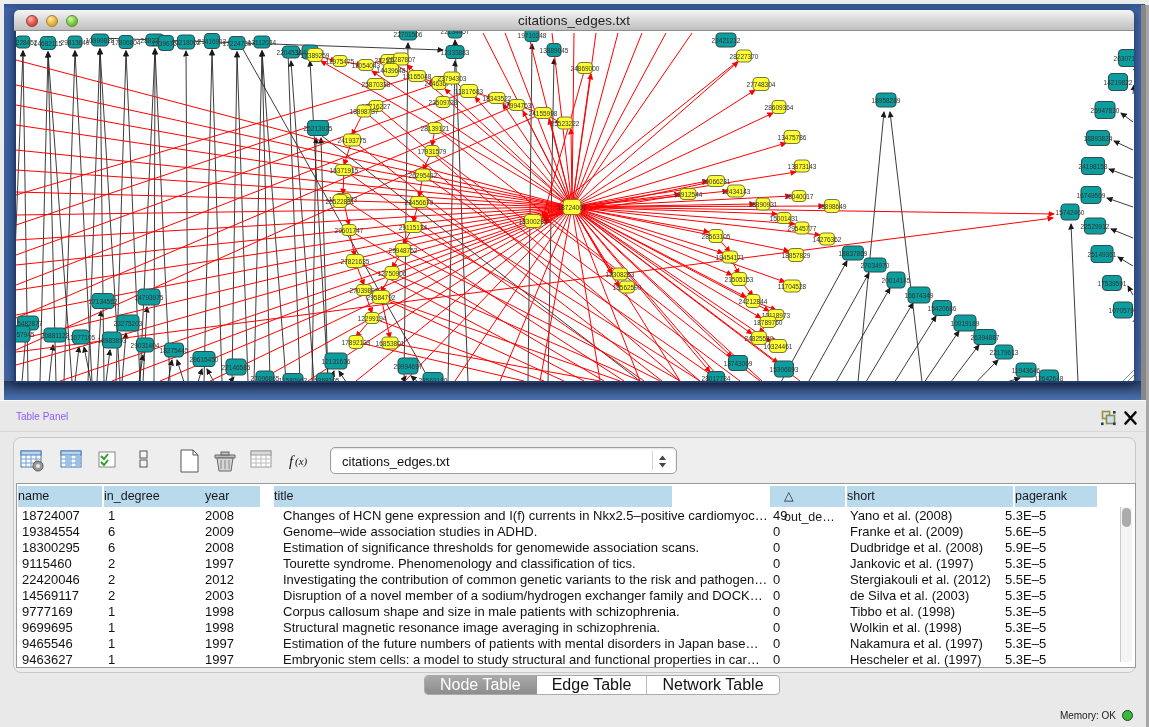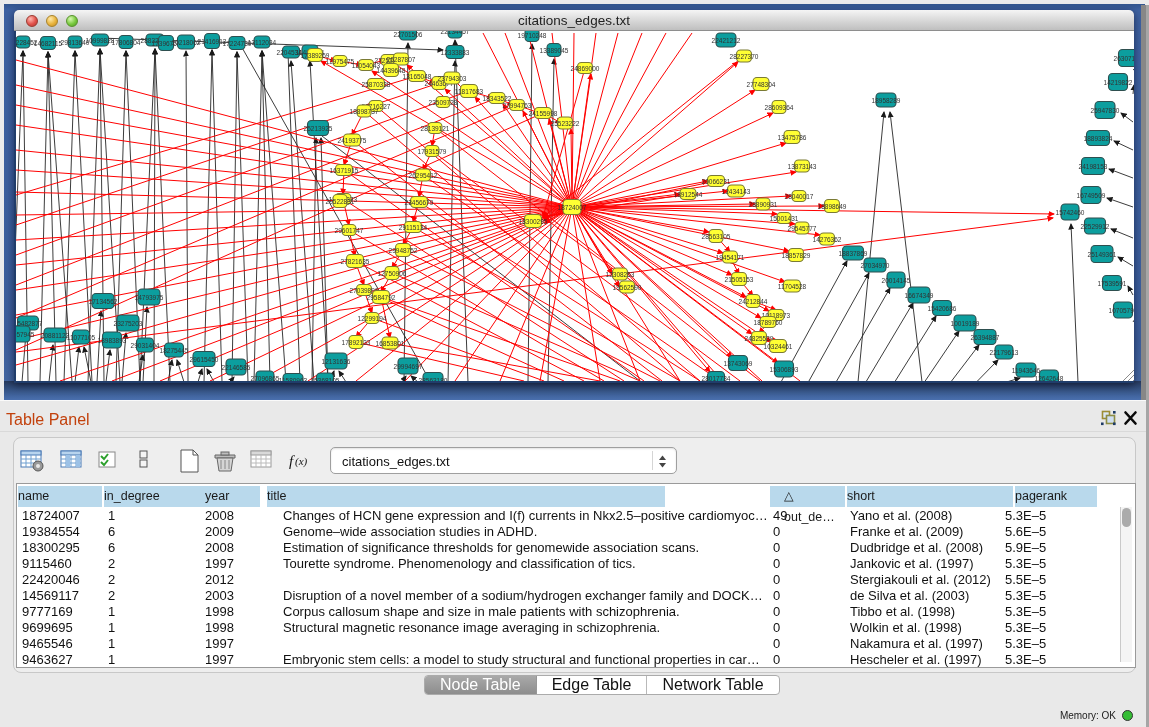--- a/index.html
+++ b/index.html
@@ -6,21 +6,21 @@
 .desk{position:absolute;left:4px;top:4px;width:1141px;height:396px;
       background:linear-gradient(#33568f,#3e62a2 6px,#3c5e9c 85%,#486aa3)}
 .win{position:absolute;left:14px;top:10px;width:1120px;height:373px;
      border-radius:5px 5px 0 0;box-shadow:0 2px 8px rgba(0,0,20,.55);background:#203d6b}
 .tbar{position:absolute;left:14px;top:10px;width:1120px;height:21px;border-radius:5px 5px 0 0;
       background:linear-gradient(#f5f5f5,#dcdcdc 45%,#bfbfbf);border-bottom:1px solid #8e8e8e;
       box-sizing:border-box}
 .tl{position:absolute;width:10px;height:10px;border-radius:50%;top:5px}
 .title{position:absolute;left:0;right:0;top:3px;text-align:center;font-size:13.5px;color:#222}
 .panelbg{position:absolute;left:0;top:400px;width:1149px;height:327px;background:#e9e9e9;border-top:1px solid #fafafa}
-.ptitle{position:absolute;left:6px;top:411px;font-size:16px;color:#c2410c}
+.ptitle{position:absolute;left:16px;top:411px;font-size:10px;color:#8b5cf6}
 .cont{position:absolute;left:13px;top:437px;width:1123px;height:236px;background:#eeeeee;
       border:1px solid #c8c8c8;border-radius:8px;box-sizing:border-box}
 .combo{position:absolute;left:330px;top:447px;width:347px;height:27px;background:#fff;
        border:1px solid #9f9f9f;border-radius:5px;box-sizing:border-box;
        box-shadow:inset 0 1px 2px rgba(0,0,0,.12)}
 .combo .t{position:absolute;left:11px;top:6px;font-size:13px;color:#111}
 .tablebox{position:absolute;left:16px;top:483px;width:1120px;height:185px;background:#fff;
           border:1px solid #9a9a9a;box-sizing:border-box}
 .th{position:absolute;top:486px;height:21px;background:#b9d9ec;font-size:12.5px;color:#1a1a1a;
     text-align:left;line-height:21px;border-right:2px solid #fff;box-sizing:border-box}
@@ -601,21 +601,21 @@
   <svg style="position:absolute;right:9px;top:7px" width="9" height="13" viewBox="0 0 9 13">
     <path d="M4.5 0.5 L8 5 L1 5 z" fill="#444"></path>
       <path d="M4.5 12.5 L8 8 L1 8 z" fill="#444"></path>
   </svg>
   <div style="position:absolute;right:23px;top:3px;bottom:3px;width:1px;background:#d5d5d5"></div>
 </div>
 <div class="tablebox"></div>
 <div class="th" style="left:18px;width:86px">name</div>
 <div class="th" style="left:104px;width:117px">in_degree</div>
 <div class="th" style="left:205px;width:57px">year</div>
-<div class="th" style="left:267px;width:400px">title</div>
+<div class="th" style="left:274px;width:400px">title</div>
 <div class="th" style="left:770px;width:77px;text-align:left;padding-left:14px">△ out_de…</div>
 <div class="th" style="left:847px;width:168px">short</div>
 <div class="th" style="left:1015px;width:82px;border-right:none">pagerank</div>
 <div class="tr" style="top:508px">
     <span class="c c0">18724007</span>
     <span class="c c1">1</span>
     <span class="c c2">2008</span>
     <span class="c c3">Changes of HCN gene expression and I(f) currents in Nkx2.5–positive cardiomyoc…</span>
     <span class="c c4">49</span>
     <span class="c c5">Yano et al. (2008)</span>
@@ -645,20 +645,21 @@
     <span class="c c2">1997</span>
     <span class="c c3">Tourette syndrome. Phenomenology and classification of tics.</span>
     <span class="c c4">0</span>
     <span class="c c5">Jankovic et al. (1997)</span>
     <span class="c c6">5.3E–5</span>
   </div>
 <div class="tr" style="top:572px">
     <span class="c c0">22420046</span>
     <span class="c c1">2</span>
     <span class="c c2">2012</span>
+    <span class="c c3">Investigating the contribution of common genetic variants to the risk and pathogen…</span>
     <span class="c c4">0</span>
     <span class="c c5">Stergiakouli et al. (2012)</span>
     <span class="c c6">5.5E–5</span>
   </div>
 <div class="tr" style="top:588px">
     <span class="c c0">14569117</span>
     <span class="c c1">2</span>
     <span class="c c2">2003</span>
     <span class="c c3">Disruption of a novel member of a sodium/hydrogen exchanger family and DOCK…</span>
     <span class="c c4">0</span>
@@ -680,20 +681,21 @@
     <span class="c c2">1998</span>
     <span class="c c3">Structural magnetic resonance image averaging in schizophrenia.</span>
     <span class="c c4">0</span>
     <span class="c c5">Wolkin et al. (1998)</span>
     <span class="c c6">5.3E–5</span>
   </div>
 <div class="tr" style="top:636px">
     <span class="c c0">9465546</span>
     <span class="c c1">1</span>
     <span class="c c2">1997</span>
+    <span class="c c3">Estimation of the future numbers of patients with mental disorders in Japan base…</span>
     <span class="c c4">0</span>
     <span class="c c5">Nakamura et al. (1997)</span>
     <span class="c c6">5.3E–5</span>
   </div>
 <div class="tr" style="top:652px">
     <span class="c c0">9463627</span>
     <span class="c c1">1</span>
     <span class="c c2">1997</span>
     <span class="c c3">Embryonic stem cells: a model to study structural and functional properties in car…</span>
     <span class="c c4">0</span>

